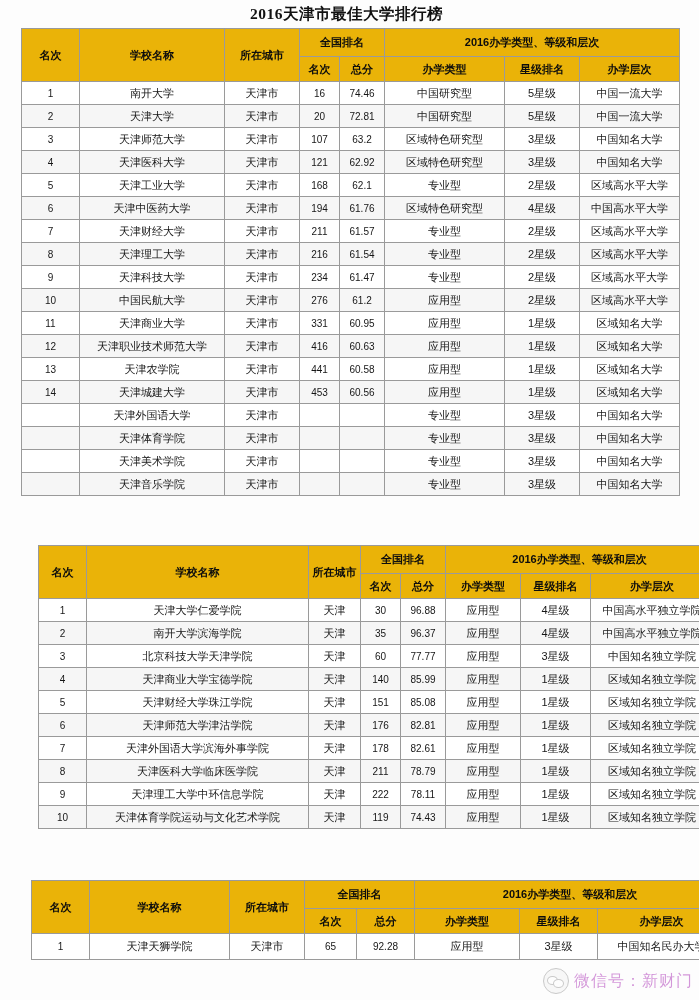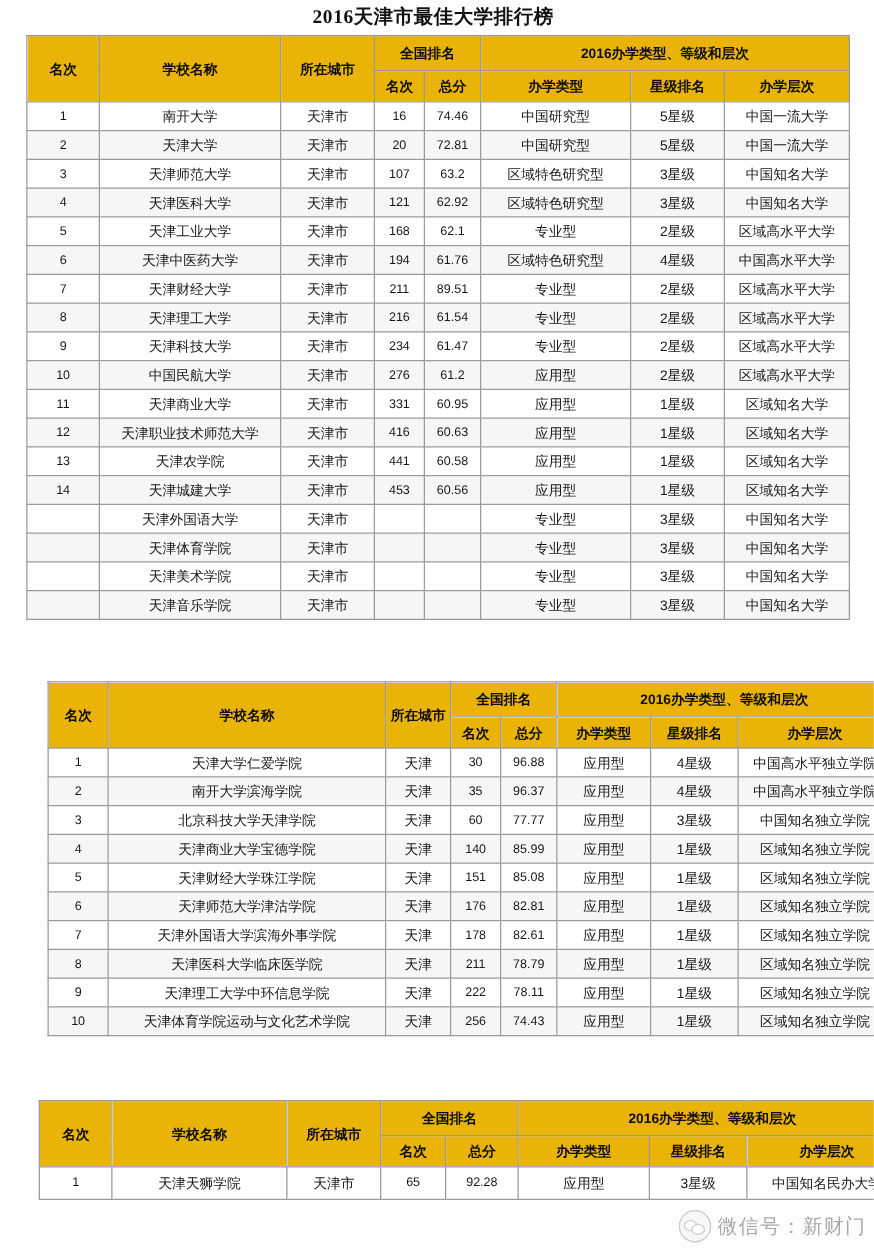--- a/index.html
+++ b/index.html
@@ -105,21 +105,21 @@
     position: absolute;
     border: 1.2px solid #8b8b8b;
     border-radius: 50%;
     background: #fff;
   }
   .wm-logo::before { width: 9px; height: 7px; left: 3px; top: 7px; }
   .wm-logo::after  { width: 9px; height: 7px; left: 9px; top: 10px; }
   .wm-text {
     font-family: "Liberation Serif", "DejaVu Serif", serif;
     font-size: 16px;
-    color: #404040;
+    color: #a21caf;
     white-space: nowrap;
     letter-spacing: 1px;
   }
 </style>
 </head>
 <body>
 
 <div class="page">
 
   <div class="section" id="sec1" style="top:4px;">
@@ -211,21 +211,21 @@
               <td class="num">61.76</td>
               <td class="school">区域特色研究型</td>
               <td class="school">4星级</td>
               <td class="school">中国高水平大学</td>
             </tr>
             <tr>
               <td class="num">7</td>
               <td class="school">天津财经大学</td>
               <td class="school">天津市</td>
               <td class="num">211</td>
-              <td class="num">89.51</td>
+              <td class="num">61.57</td>
               <td class="school">专业型</td>
               <td class="school">2星级</td>
               <td class="school">区域高水平大学</td>
             </tr>
             <tr>
               <td class="num">8</td>
               <td class="school">天津理工大学</td>
               <td class="school">天津市</td>
               <td class="num">216</td>
               <td class="num">61.54</td>
@@ -455,21 +455,21 @@
               <td class="num">222</td>
               <td class="num">78.11</td>
               <td class="school">应用型</td>
               <td class="school">1星级</td>
               <td class="school">区域知名独立学院</td>
             </tr>
             <tr>
               <td class="num">10</td>
               <td class="school">天津体育学院运动与文化艺术学院</td>
               <td class="school">天津</td>
-              <td class="num">256</td>
+              <td class="num">119</td>
               <td class="num">74.43</td>
               <td class="school">应用型</td>
               <td class="school">1星级</td>
               <td class="school">区域知名独立学院</td>
             </tr>
           </tbody>
       </table>
     </div>
   </div>
 

